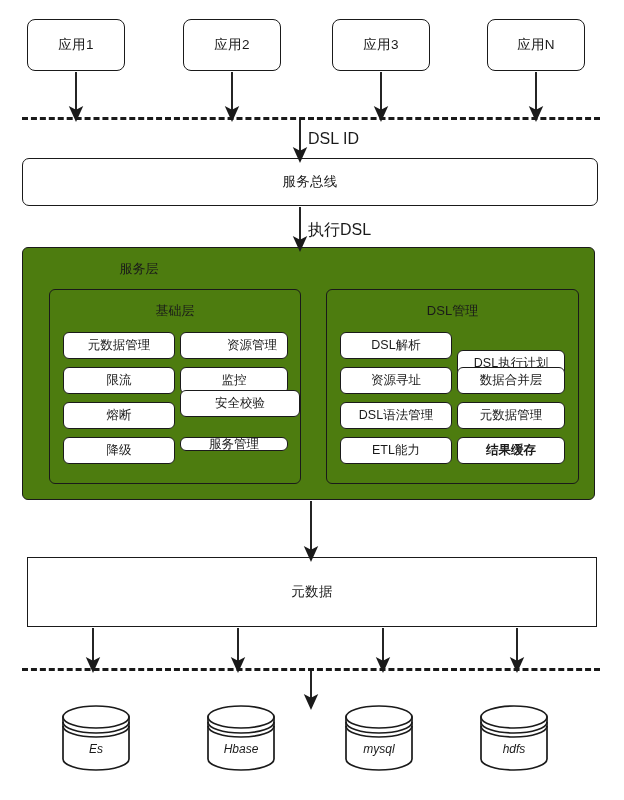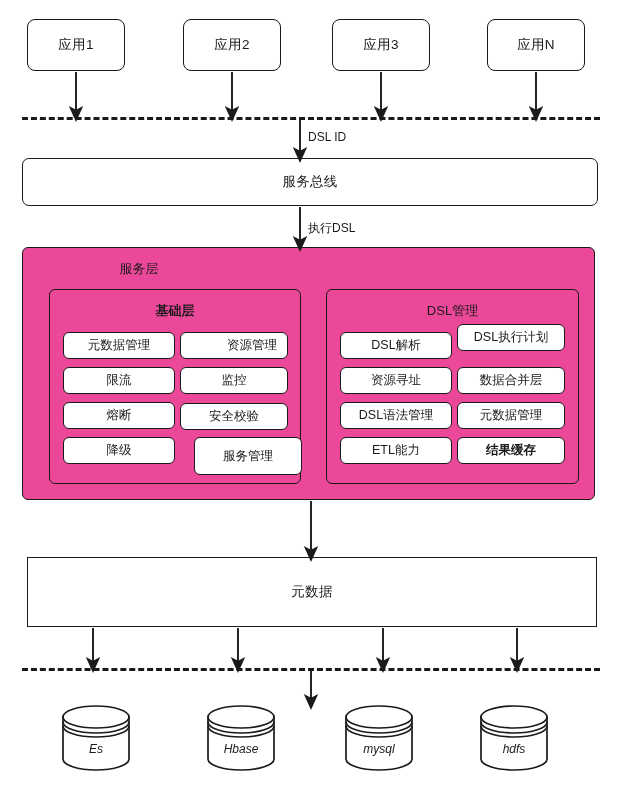--- a/index.html
+++ b/index.html
@@ -29,21 +29,21 @@
   }
   .rounded{border-radius:7px;}
   .app-box{width:98px;height:52px;border-radius:8px;font-size:13.5px;}
   .bus-box{left:22px;width:576px;height:48px;border-radius:7px;font-size:13.5px;}
   .meta-box{left:27px;width:570px;height:70px;border-radius:0;font-size:13.5px;}
 
   .panel{
     position:absolute;
     box-sizing:border-box;
     border:1.6px solid #1a1a1a;
-    background:#ec4899;
+    background:#4d7c0f;
     border-radius:6px;
   }
   .panel-title{
     position:absolute;
     left:0;right:0;
     text-align:center;
     font-size:13px;
     color:#1a1a1a;
     line-height:1;
   }
@@ -64,21 +64,21 @@
   .dashed-line{
     position:absolute;
     left:22px;
     width:578px;
     height:0;
     border-top:3px dashed #1a1a1a;
   }
 
   .edge-label{
     position:absolute;
-    font-size:12px;
+    font-size:16px;
     line-height:1;
     color:#1a1a1a;
     white-space:nowrap;
   }
 
   svg.arrows{
     position:absolute;
     left:0;top:0;
     width:624px;height:800px;
     pointer-events:none;
@@ -126,55 +126,55 @@
   <div class="node bus-box" style="top:158px;">
     <span>服务总线</span>
   </div>
 
   <div class="edge-label" style="left:308px;top:222px;">执行DSL</div>
 
   <div class="panel" style="left:22px;top:247px;width:573px;height:253px;">
     <div class="panel-title" style="top:14px;left:0;width:232px;">服务层</div>
 
     <div class="panel" style="left:26px;top:41px;width:252px;height:195px;">
-      <div class="panel-title" style="top:14px;font-weight:bold;">基础层</div>
+      <div class="panel-title" style="top:14px;">基础层</div>
 
       <div class="chip" style="left:13px;top:42px;width:112px;height:27px;">
         <span>元数据管理</span>
       </div>
       <div class="chip" style="left:130px;top:42px;width:108px;height:27px;padding-left:36px;">
         <span>资源管理</span>
       </div>
       <div class="chip" style="left:13px;top:77px;width:112px;height:27px;">
         <span>限流</span>
       </div>
       <div class="chip" style="left:130px;top:77px;width:108px;height:27px;">
         <span>监控</span>
       </div>
       <div class="chip" style="left:13px;top:112px;width:112px;height:27px;">
         <span>熔断</span>
       </div>
-      <div class="chip" style="left:130px;top:113px;width:108px;height:27px;text-align:right;">
+      <div class="chip" style="left:130px;top:100px;width:120px;height:27px;text-align:right;">
         <span>安全校验</span>
       </div>
       <div class="chip" style="left:13px;top:147px;width:112px;height:27px;">
         <span>降级</span>
       </div>
-      <div class="chip" style="left:144px;top:147px;width:108px;height:38px;">
+      <div class="chip" style="left:130px;top:147px;width:108px;height:14px;">
         <span>服务管理</span>
       </div>
     </div>
 
     <div class="panel" style="left:303px;top:41px;width:253px;height:195px;">
       <div class="panel-title" style="top:14px;">DSL管理</div>
 
       <div class="chip" style="left:13px;top:42px;width:112px;height:27px;">
         <span>DSL解析</span>
       </div>
-      <div class="chip" style="left:130px;top:34px;width:108px;height:27px;">
+      <div class="chip" style="left:130px;top:60px;width:108px;height:27px;">
         <span>DSL执行计划</span>
       </div>
       <div class="chip" style="left:13px;top:77px;width:112px;height:27px;">
         <span>资源寻址</span>
       </div>
       <div class="chip" style="left:130px;top:77px;width:108px;height:27px;">
         <span>数据合并层</span>
       </div>
       <div class="chip" style="left:13px;top:112px;width:112px;height:27px;">
         <span>DSL语法管理</span>

